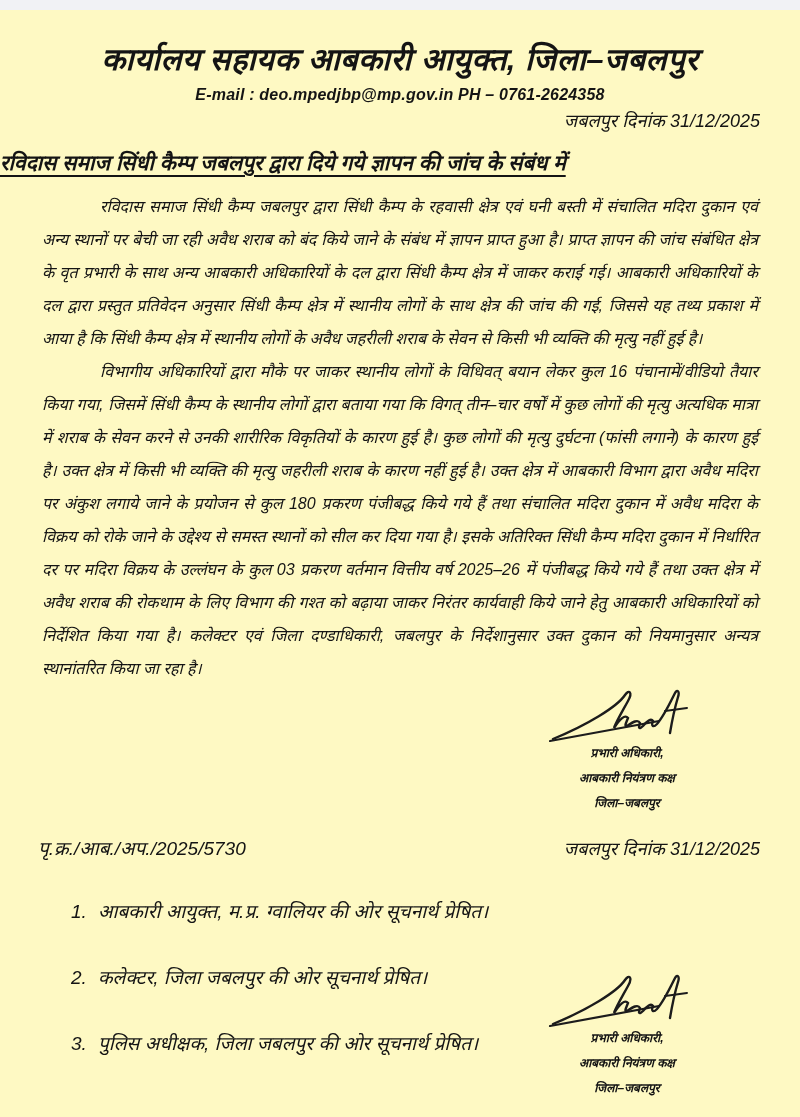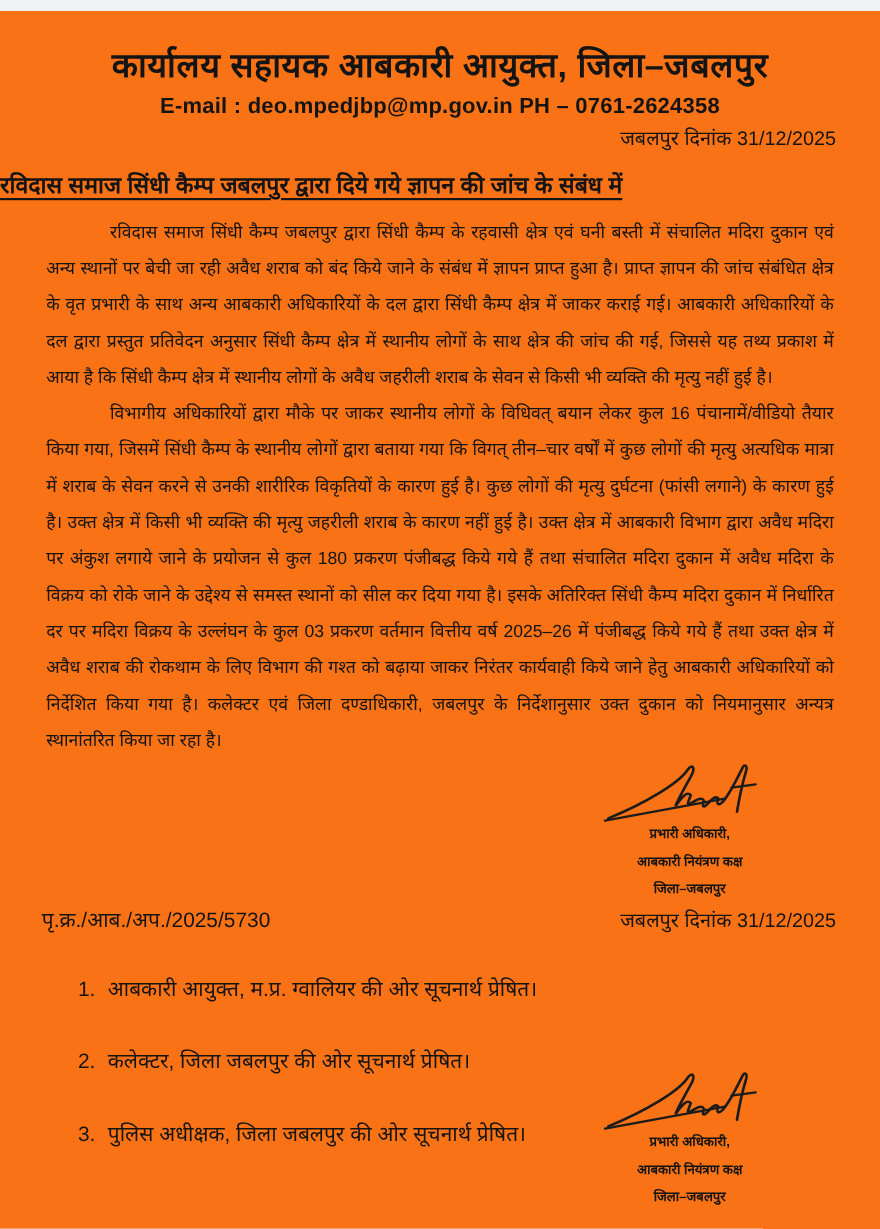--- a/index.html
+++ b/index.html
@@ -6,40 +6,41 @@
     margin: 0;
     padding: 0;
     background: #e9eaec;
     font-family: "Liberation Sans", "DejaVu Sans", sans-serif;
   }
   .page {
     position: relative;
     width: 800px;
     height: 1117px;
     margin: 0 auto;
-    background: #f97316;
+    background: #fef9c3;
     color: #141414;
     overflow: hidden;
+    font-style: italic;
   }
   .scan-top-strip {
     height: 10px;
     background: #f1f2f5;
   }
   .office-title {
     margin-top: 30px;
     text-align: center;
     font-size: 31px;
     font-weight: bold;
     letter-spacing: 0.5px;
     line-height: 40px;
   }
   .email-line {
     margin-top: 6px;
     text-align: center;
-    font-size: 20px;
+    font-size: 16px;
     font-weight: bold;
     letter-spacing: 0.2px;
   }
   .date-line {
     margin-top: 4px;
     text-align: right;
     padding-right: 40px;
     font-size: 18px;
   }
   .press-note {
@@ -81,21 +82,21 @@
     margin: 2px 58px 0 auto;
   }
   .sig-svg {
     display: block;
     margin: 0 auto -4px auto;
   }
   .ref-row {
     display: flex;
     justify-content: space-between;
     align-items: baseline;
-    margin: 2px 40px 0 38px;
+    margin: 19px 40px 0 38px;
     font-size: 19px;
   }
   .ref-number { font-weight: normal; }
   .ref-date { font-size: 18px; }
   .copy-label {
     margin: 4px 0 0 38px;
     font-size: 19px;
   }
   .copy-list {
     margin: 6px 0 0 0;

